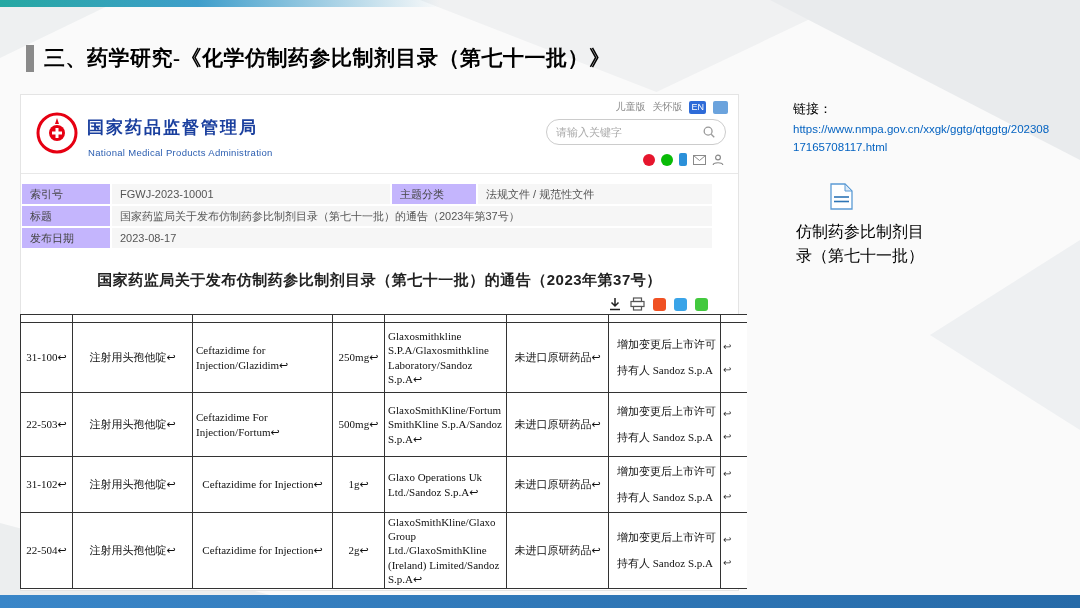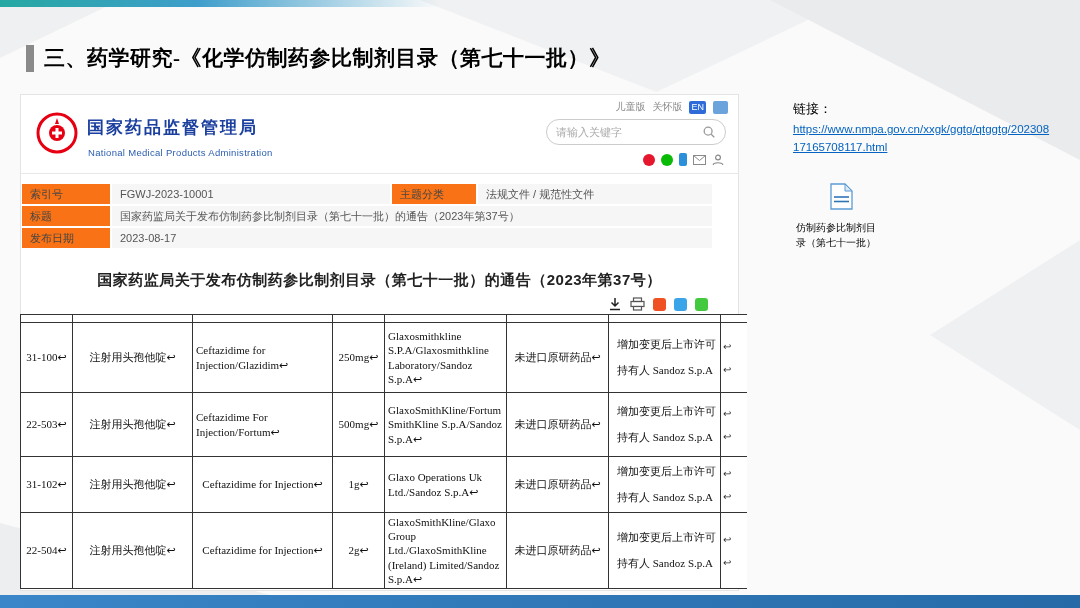--- a/index.html
+++ b/index.html
@@ -56,21 +56,21 @@
   .mobile-ic { width:8px; height:13px; border-radius:2px; background:#2b90d9; }
 
   .hdr-divider { position:absolute; left:0; top:78px; width:100%; height:1px; background:#e8e8e8; }
 
   
   .info-table { position:absolute; left:0; top:88px; width:692px; font-size:11px; color:#555; }
   .info-row { display:grid; height:22px; }
   .info-row1 { grid-template-columns:90px 280px 86px 236px; }
   .info-rowX { grid-template-columns:90px 602px; }
   .info-cell { border:1px solid #fff; display:flex; align-items:center; padding:0 8px; white-space:nowrap; overflow:hidden; }
-  .info-label { background:#f97316; color:#444; }
+  .info-label { background:#c4b5fd; color:#444; }
   .info-value { background:#f6f6f6; }
 
   .article-title { position:absolute; left:0; top:176px; width:100%; text-align:center;
     font-size:15px; font-weight:700; color:#222; letter-spacing:.5px; }
 
   .actions { position:absolute; top:202px; right:30px; display:flex; align-items:center; gap:8px; }
   .sq { width:13px; height:13px; border-radius:3px; }
   .sq-weibo { background:#f05123; }
   .sq-qzone { background:#3aa4e8; }
   .sq-wechat { background:#43c93e; }
@@ -84,25 +84,25 @@
   .cell { border-right:1px solid #333; border-bottom:1px solid #333; display:flex; align-items:center;
     justify-content:center; text-align:left; padding:1px 3px; white-space:pre-line; line-height:1.3;
     overflow:hidden; }
   .c-remark { justify-content:flex-start; text-align:left; padding-left:8px; line-height:2.3; }
   .c-marks { border-right:none; justify-content:flex-start; text-align:left; padding-left:2px;
     line-height:2.3; color:#333; font-size:10px; }
 
   
   .side-panel { position:absolute; left:793px; top:100px; width:282px; z-index:2; }
   .link-label { font-size:13px; color:#000; margin-bottom:3px; }
-  .link-url { font-size:11.5px; color:#0563c1; text-decoration:underline; word-break:break-all;
+  .link-url { font-size:11.5px; color:#0563c1; word-break:break-all;
     line-height:1.55; cursor:pointer; width:262px; }
   .attachment { margin-top:26px; margin-left:3px; width:140px; }
   .doc-icon { margin-left:34px; cursor:pointer; }
-  .attachment-label { margin-top:6px; font-size:10px; color:#000; line-height:1.55; white-space:pre-line; }
+  .attachment-label { margin-top:6px; font-size:16px; color:#000; line-height:1.55; white-space:pre-line; }
 </style>
 </head>
 <body>
 
 <div class="slide">
 
   <div class="deco shape-tl"></div>
   <div class="deco shape-tc"></div>
   <div class="deco shape-tr"></div>
   <div class="deco shape-r"></div>

